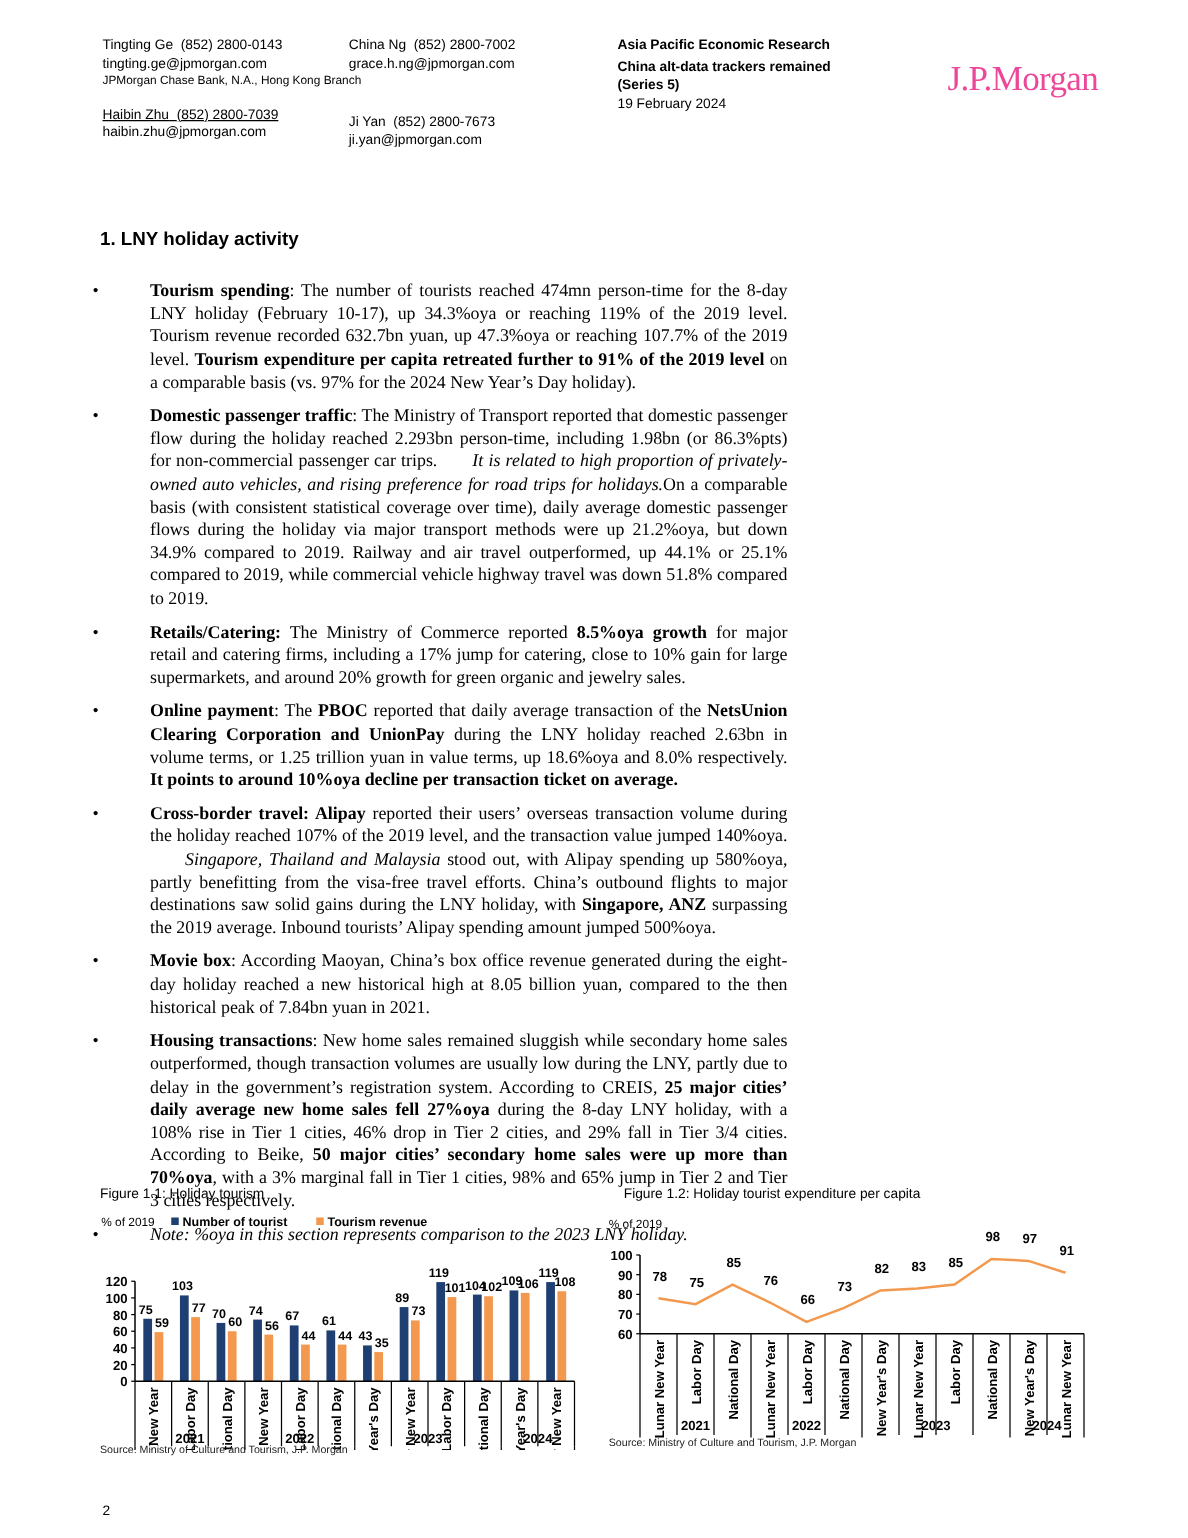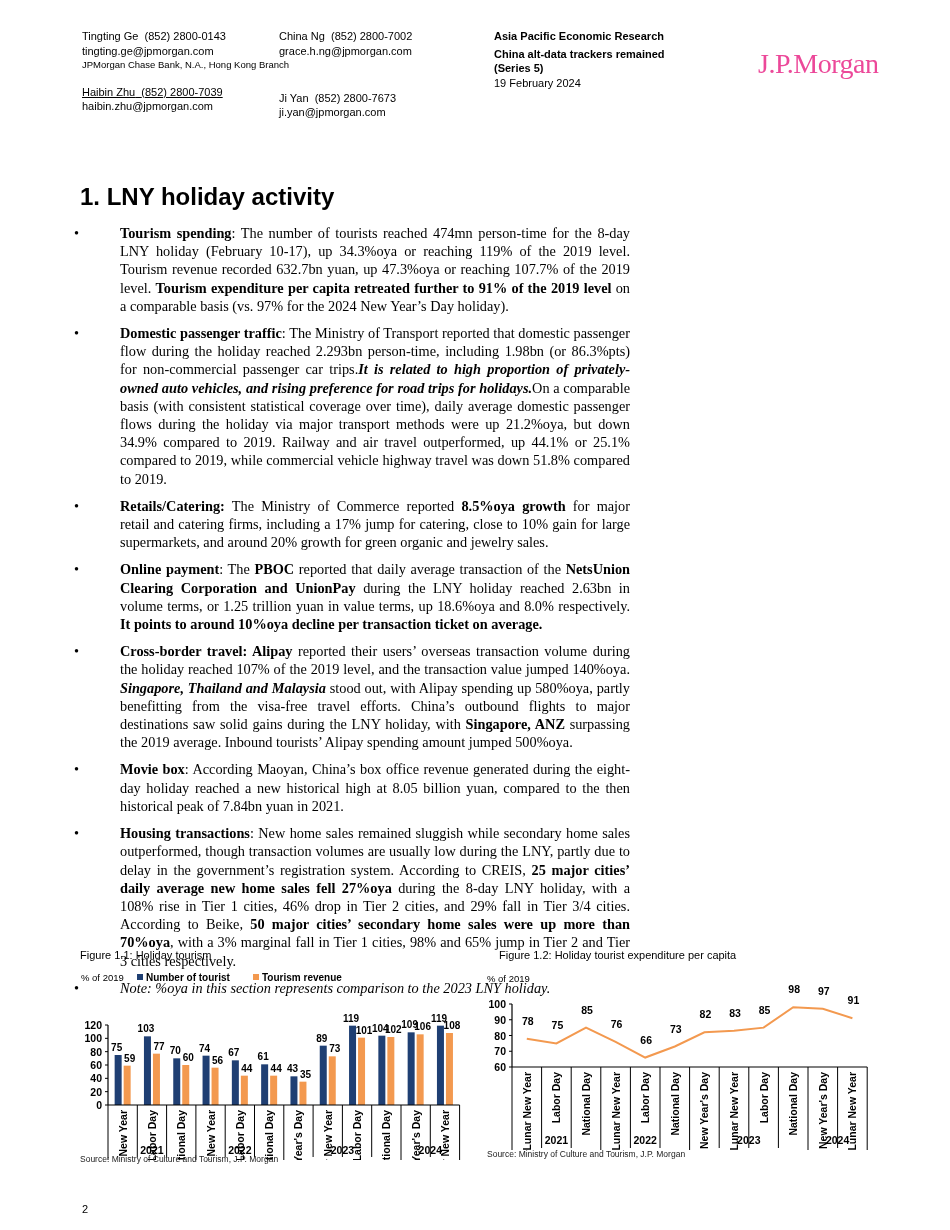--- a/index.html
+++ b/index.html
@@ -1,26 +1,26 @@
 <!DOCTYPE html>
 <html><head>
 <meta charset="utf-8">
 <style>
   html, body { margin:0; padding:0; background:#fff; }
   body { width:950px; height:1230px; position:relative; overflow:hidden; color:#000; }
   .hdr { position:absolute; top:29px; font-family:"Liberation Sans", sans-serif; font-size:11px; line-height:14.5px; }
   .hdr .small { font-size:9.5px; }
   .hdr .b { font-weight:bold; }
   .logo { position:absolute; left:758px; top:48px; font-family:"Liberation Serif", serif; font-size:28px; color:#ec4899; letter-spacing:-0.5px; }
-  .section-title { position:absolute; left:80px; top:183px; font-family:"Liberation Sans", sans-serif; font-weight:bold; font-size:24px; }
+  .section-title { position:absolute; left:80px; top:183px; font-family:"Liberation Sans", sans-serif; font-weight:bold; font-size:15px; }
   .bullets { position:absolute; left:90px; top:224px; width:540px; font-family:"Liberation Serif", serif; font-size:14.3px; line-height:18.2px; text-align:justify; }
   .bullet { position:relative; padding-left:30px; margin-bottom:9px; }
   .bullet .dot { position:absolute; left:-16px; top:0; }
   .b { font-weight:bold; }
-  .bi { font-weight:bold; font-style:italic; }
+  .bi { font-weight:normal; font-style:italic;margin-left:28px; }
   .i { font-style:italic; }
   .fig { position:absolute; font-family:"Liberation Sans", sans-serif; }
   .fig-title { font-weight:normal; font-size:11px; }
   .src { position:absolute; font-family:"Liberation Sans", sans-serif; font-size:8.5px; color:#222; }
   .pagenum { position:absolute; left:82px; top:1203px; font-family:"Liberation Sans", sans-serif; font-size:11px; }
   svg text { font-family:"Liberation Sans", sans-serif; }
 </style>
 </head>
 <body>
 

